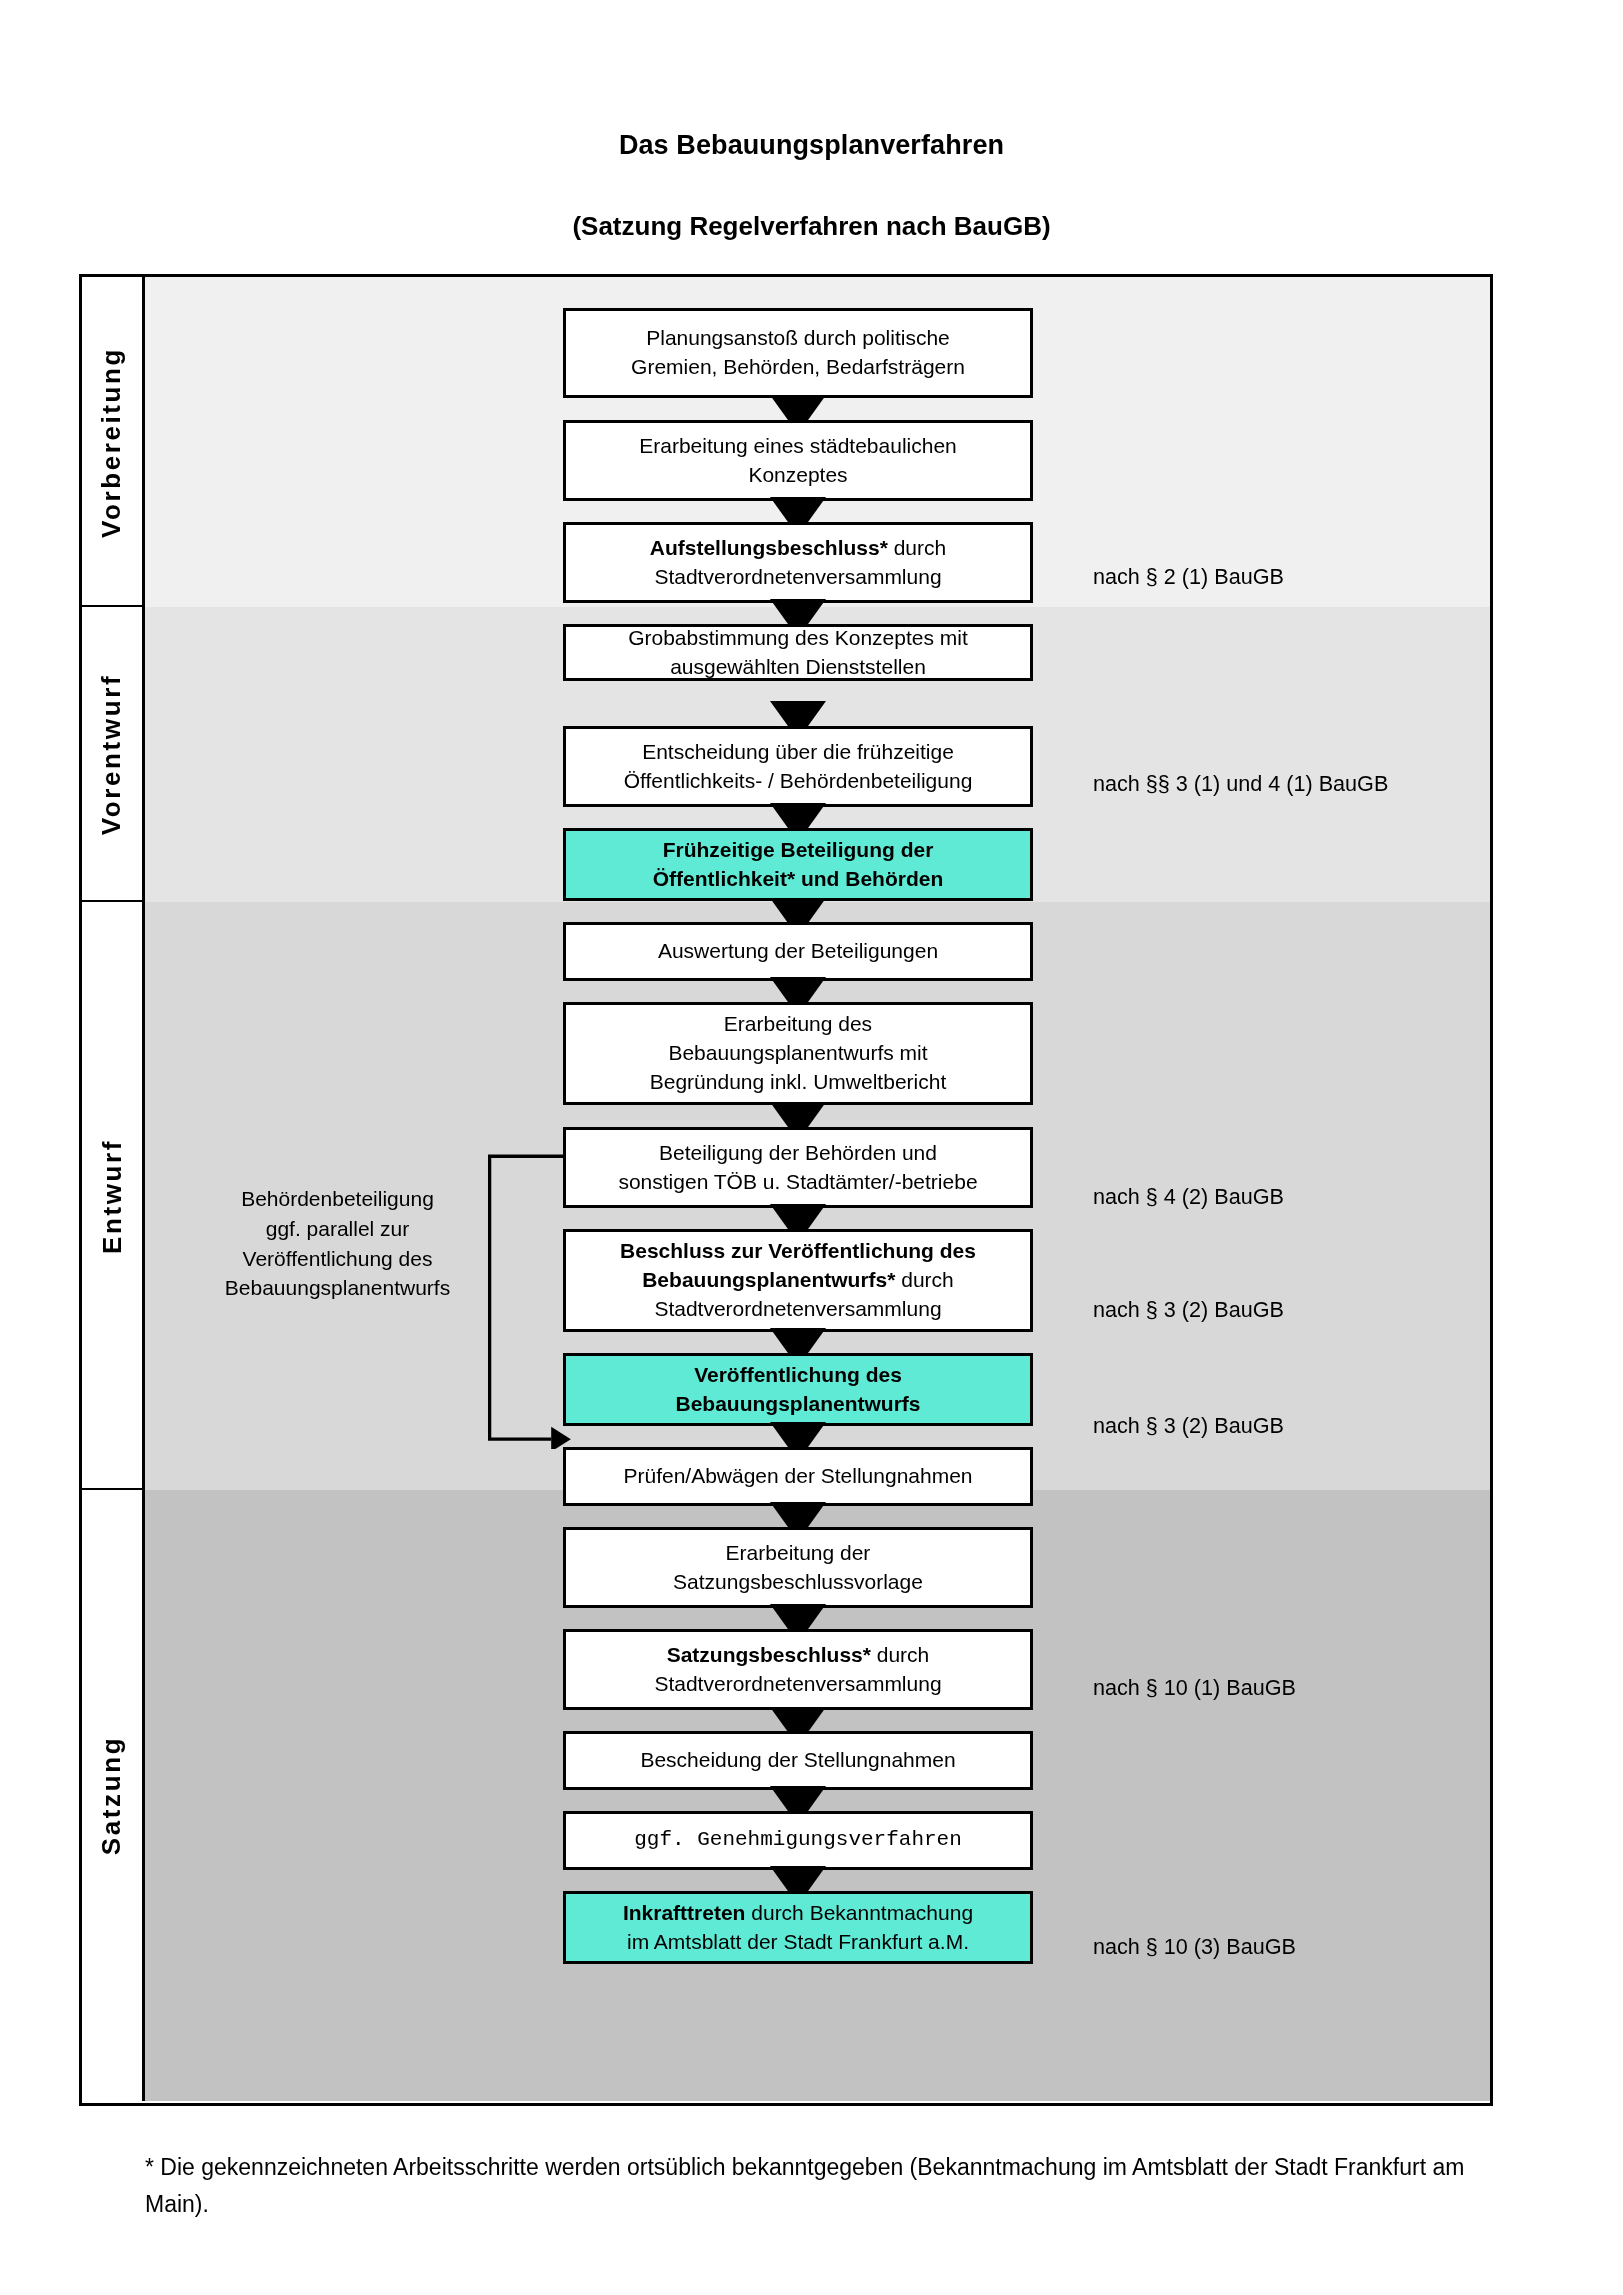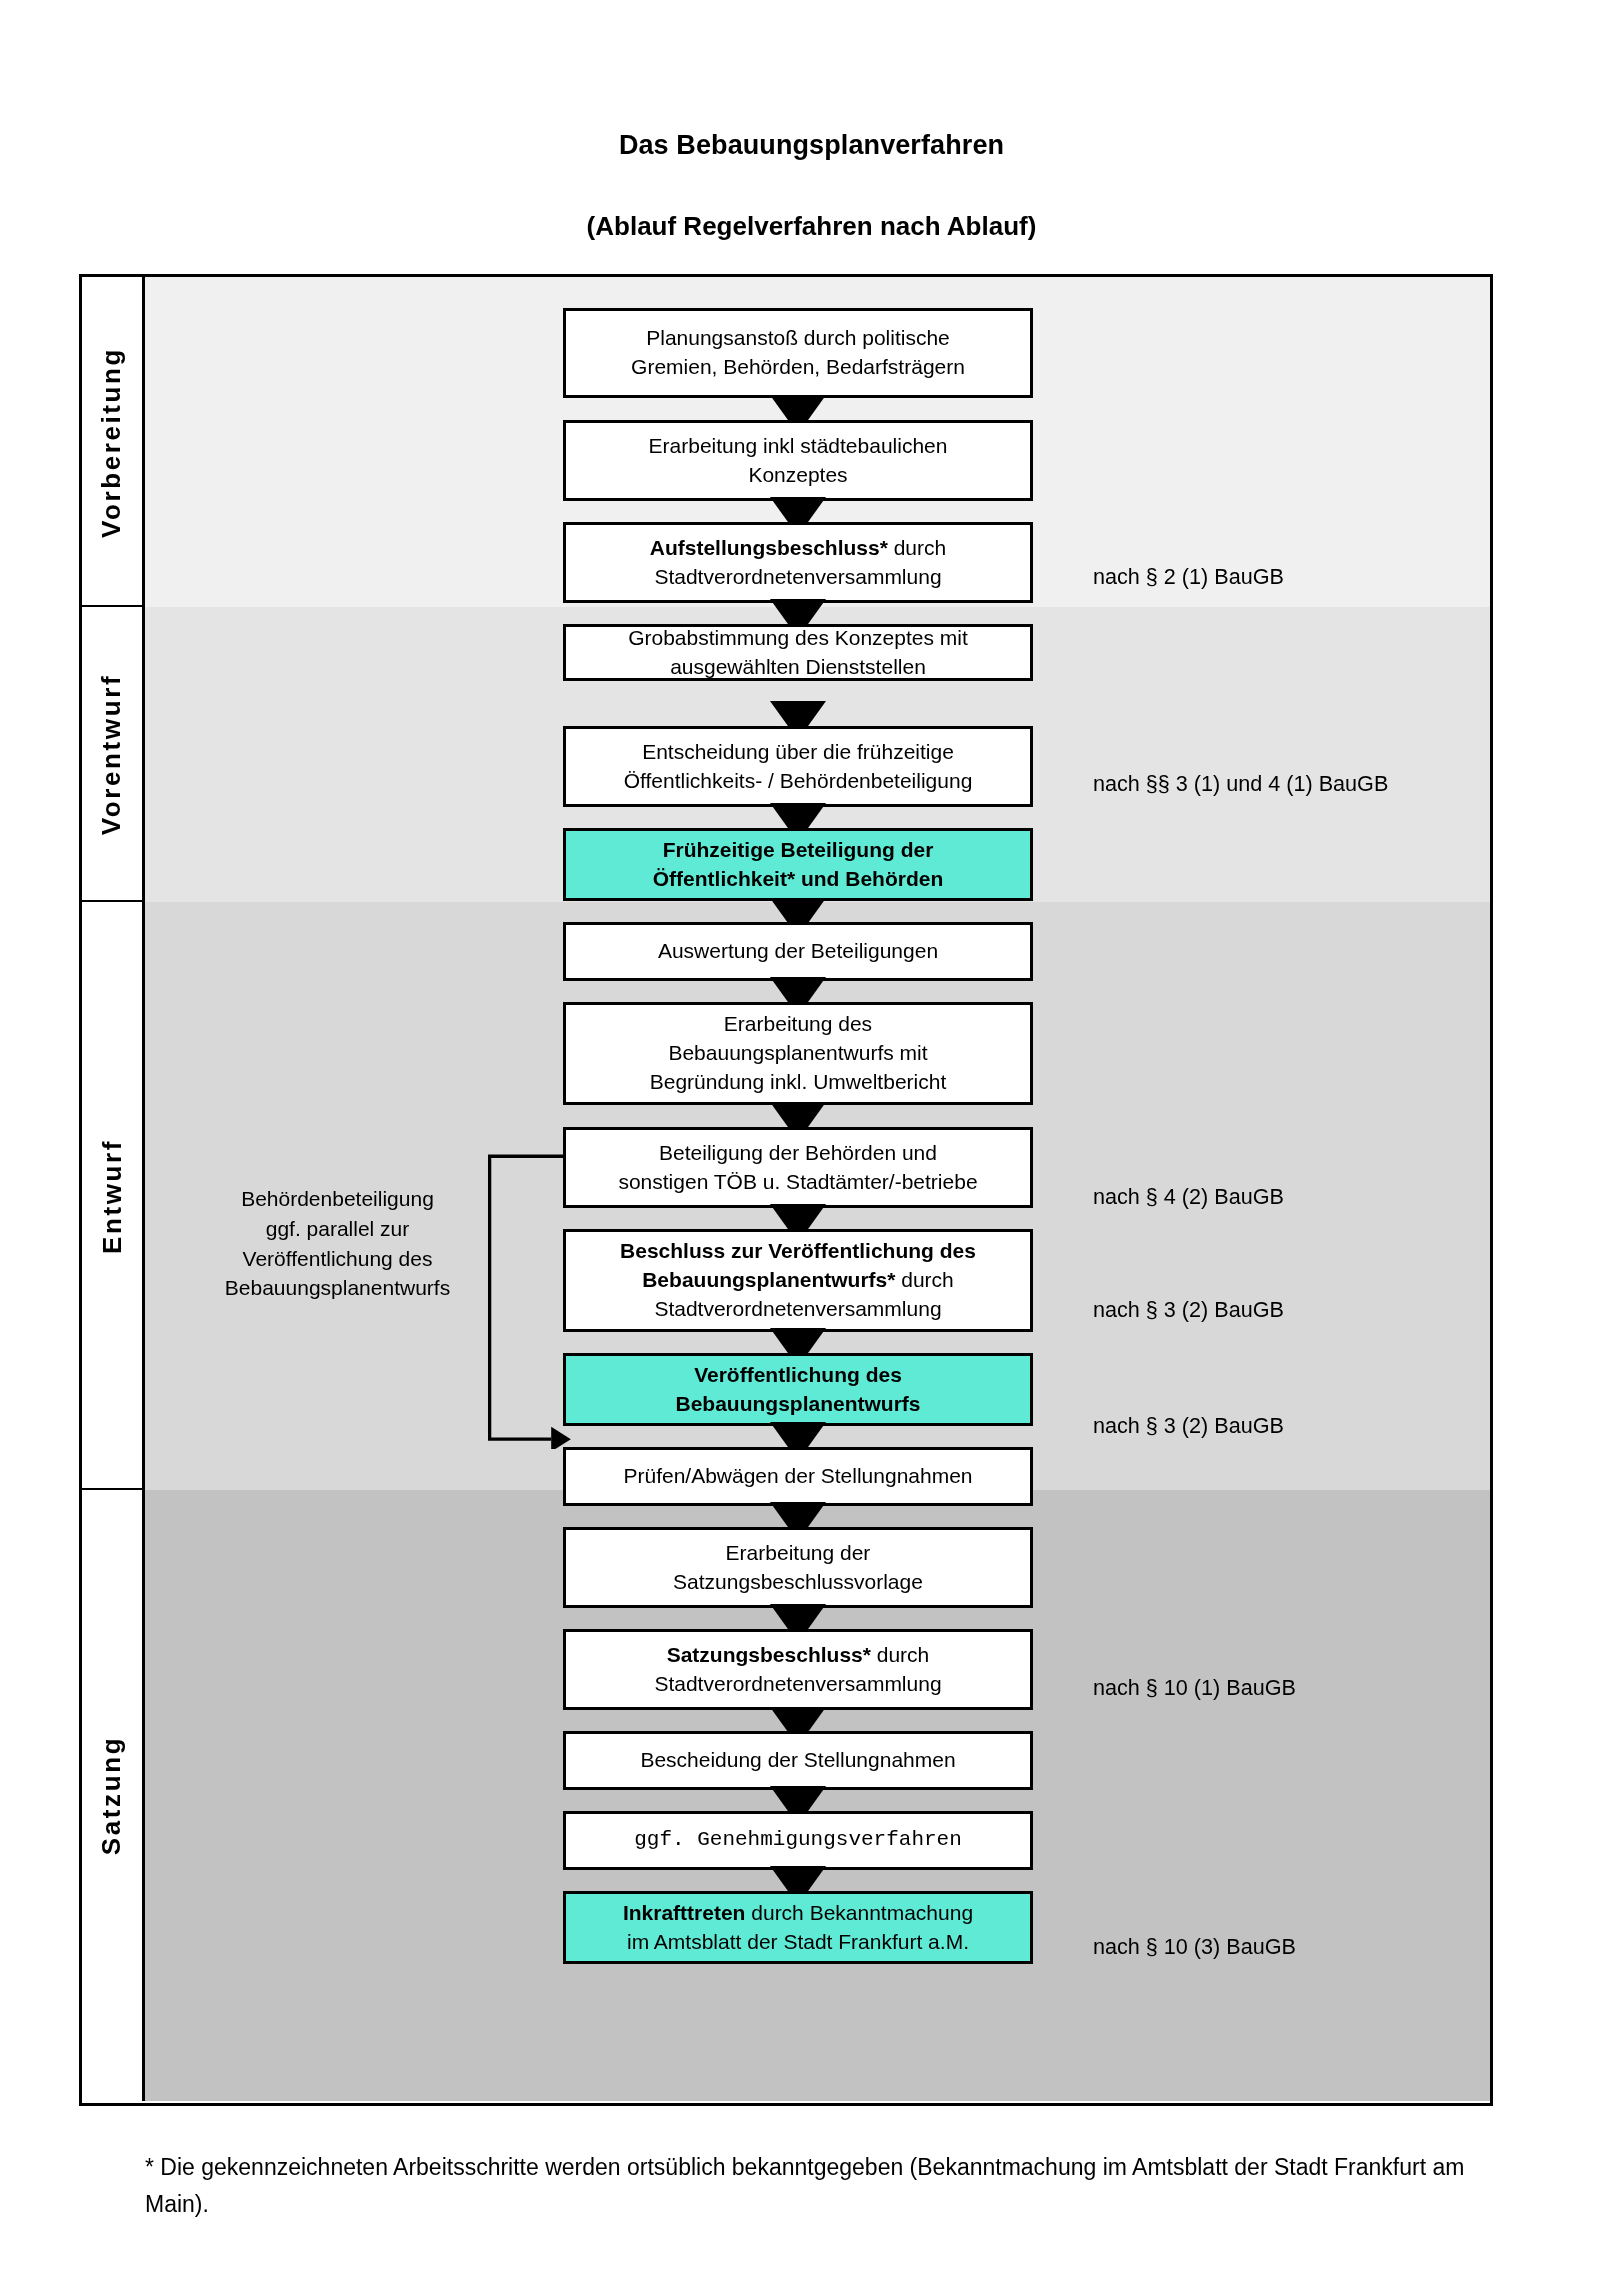--- a/index.html
+++ b/index.html
@@ -106,21 +106,21 @@
   
   #footnote{
     position:absolute;left:145px;top:2149px;width:1355px;
     font-size:23px;line-height:1.6;
   }
 </style>
 </head>
 <body>
 
 <div id="doc-title">Das Bebauungsplanverfahren</div>
-<div id="doc-subtitle">(Ablauf Regelverfahren nach Ablauf)</div>
+<div id="doc-subtitle">(Satzung Regelverfahren nach BauGB)</div>
 
 <div id="chart-frame">
 
   <div class="phase-band b1" style="top:0px;height:330px;"></div>
   <div class="phase-band b2" style="top:330px;height:295px;"></div>
   <div class="phase-band b3" style="top:625px;height:588px;"></div>
   <div class="phase-band b4" style="top:1213px;height:611px;"></div>
 
   <div class="phase-label" style="top:0px;height:330px;">
     <span class="rot">Vorbereitung</span>
@@ -155,21 +155,21 @@
 
   <div class="pbox" style="top:31px;height:90px;">
     <span>
       <span>Planungsanstoß durch politische</span><br><span>Gremien, Behörden, Bedarfsträgern</span>
     </span>
   </div>
   <div class="chev" style="left:688px;top:118px;"></div>
 
   <div class="pbox" style="top:143px;height:81px;">
     <span>
-      <span>Erarbeitung inkl städtebaulichen</span><br><span>Konzeptes</span>
+      <span>Erarbeitung eines städtebaulichen</span><br><span>Konzeptes</span>
     </span>
   </div>
   <div class="chev" style="left:688px;top:220px;"></div>
 
   <div class="pbox" style="top:245px;height:81px;">
     <span>
       <b>Aufstellungsbeschluss*</b><span> durch</span><br><span>Stadtverordnetenversammlung</span>
     </span>
   </div>
   <div class="chev" style="left:688px;top:322px;"></div>

